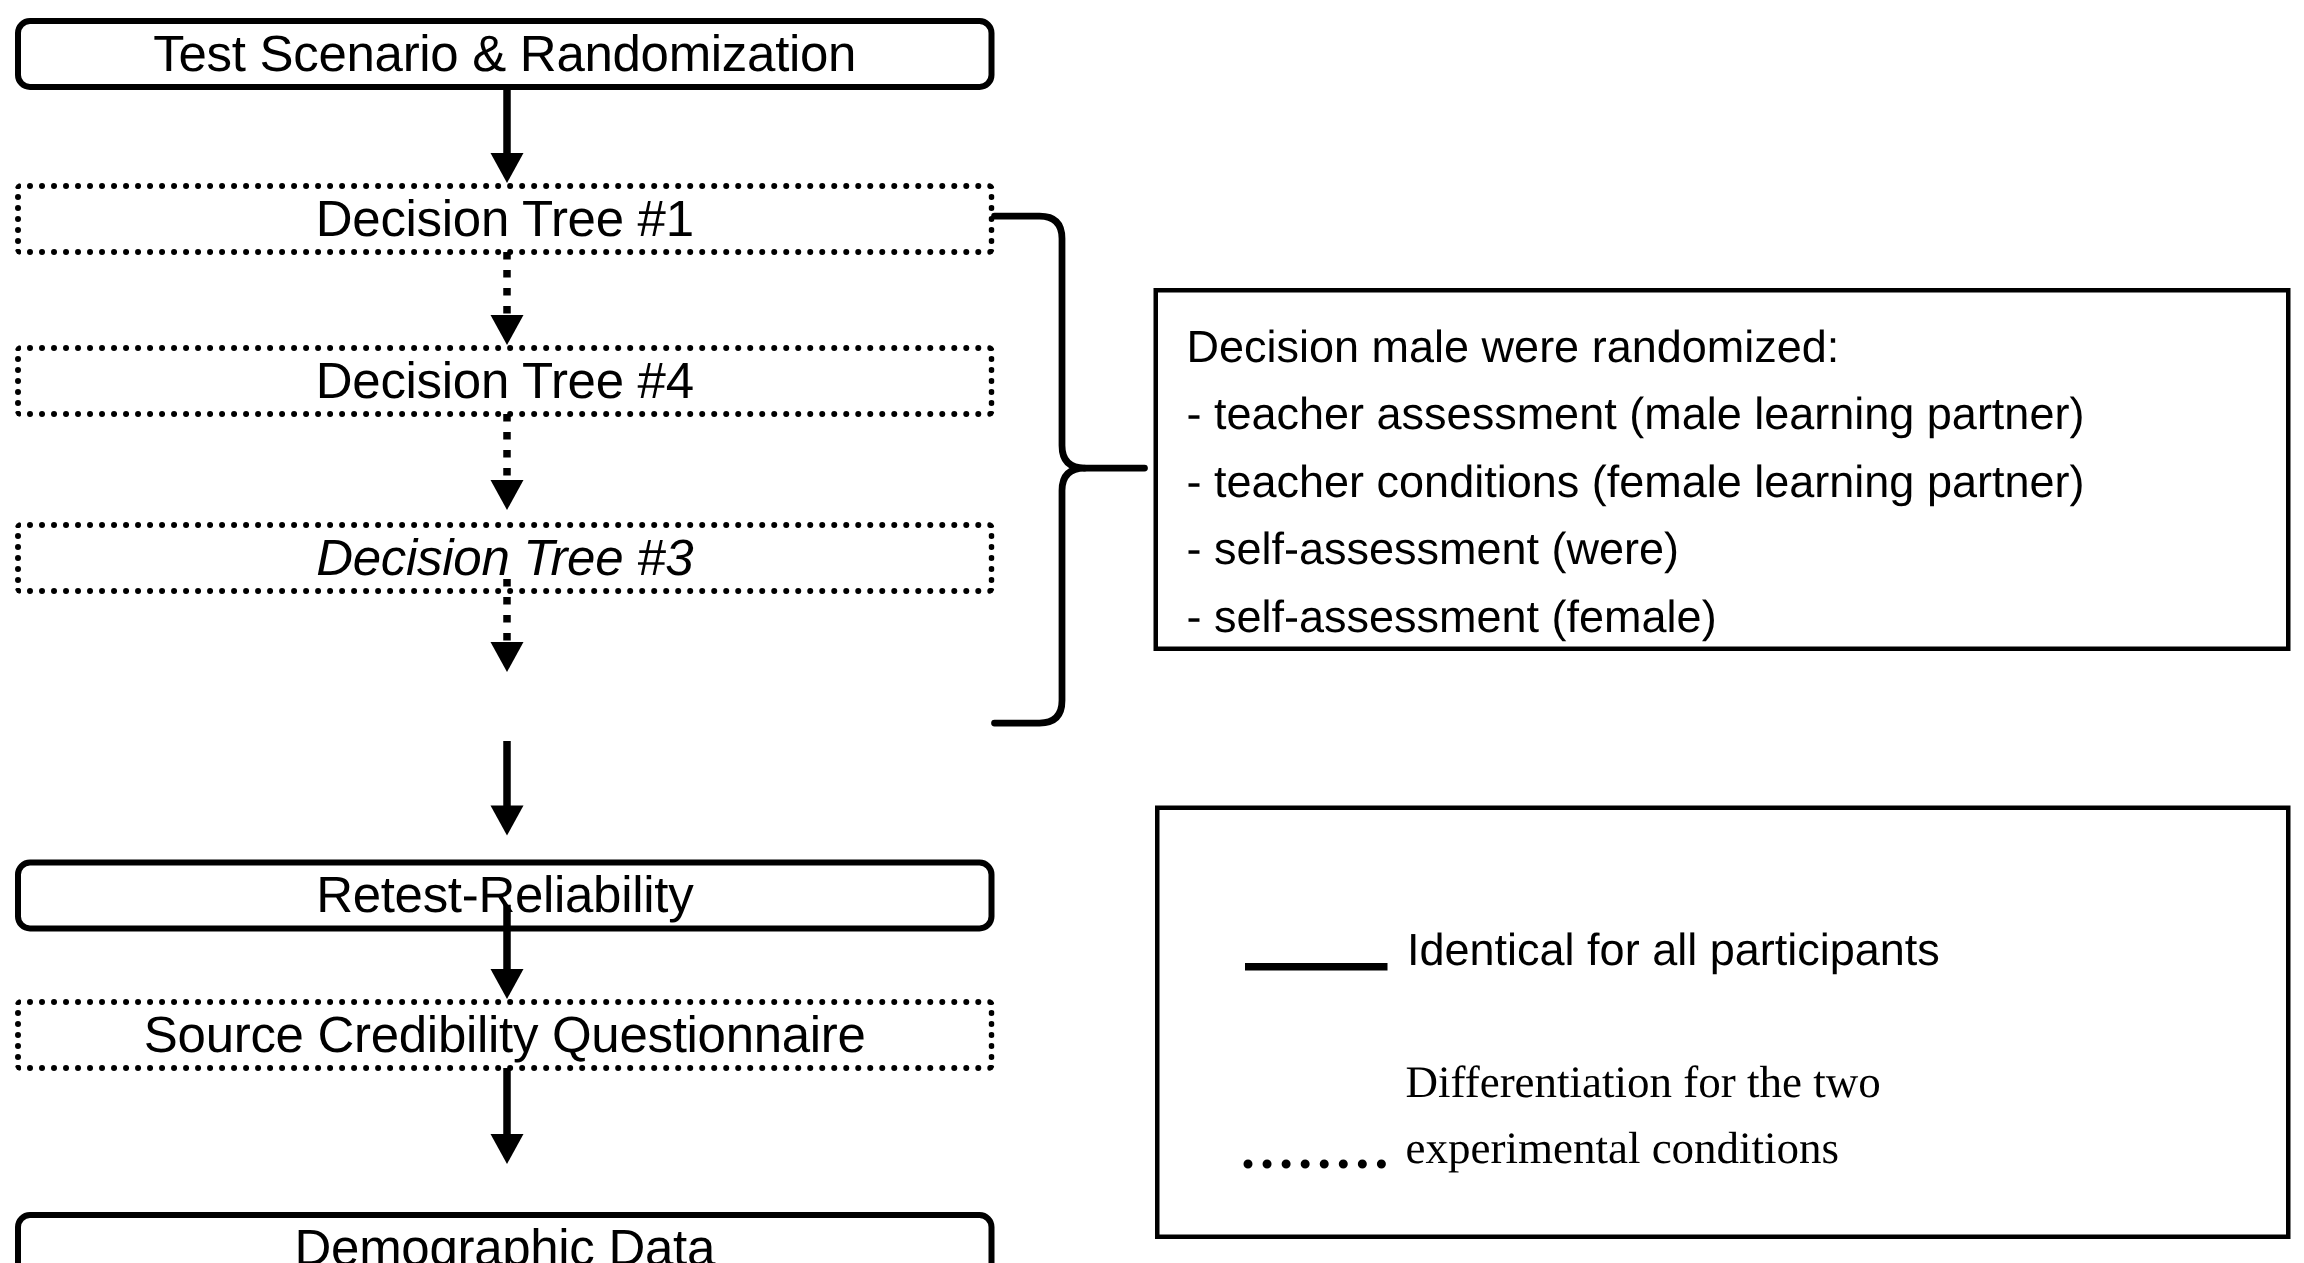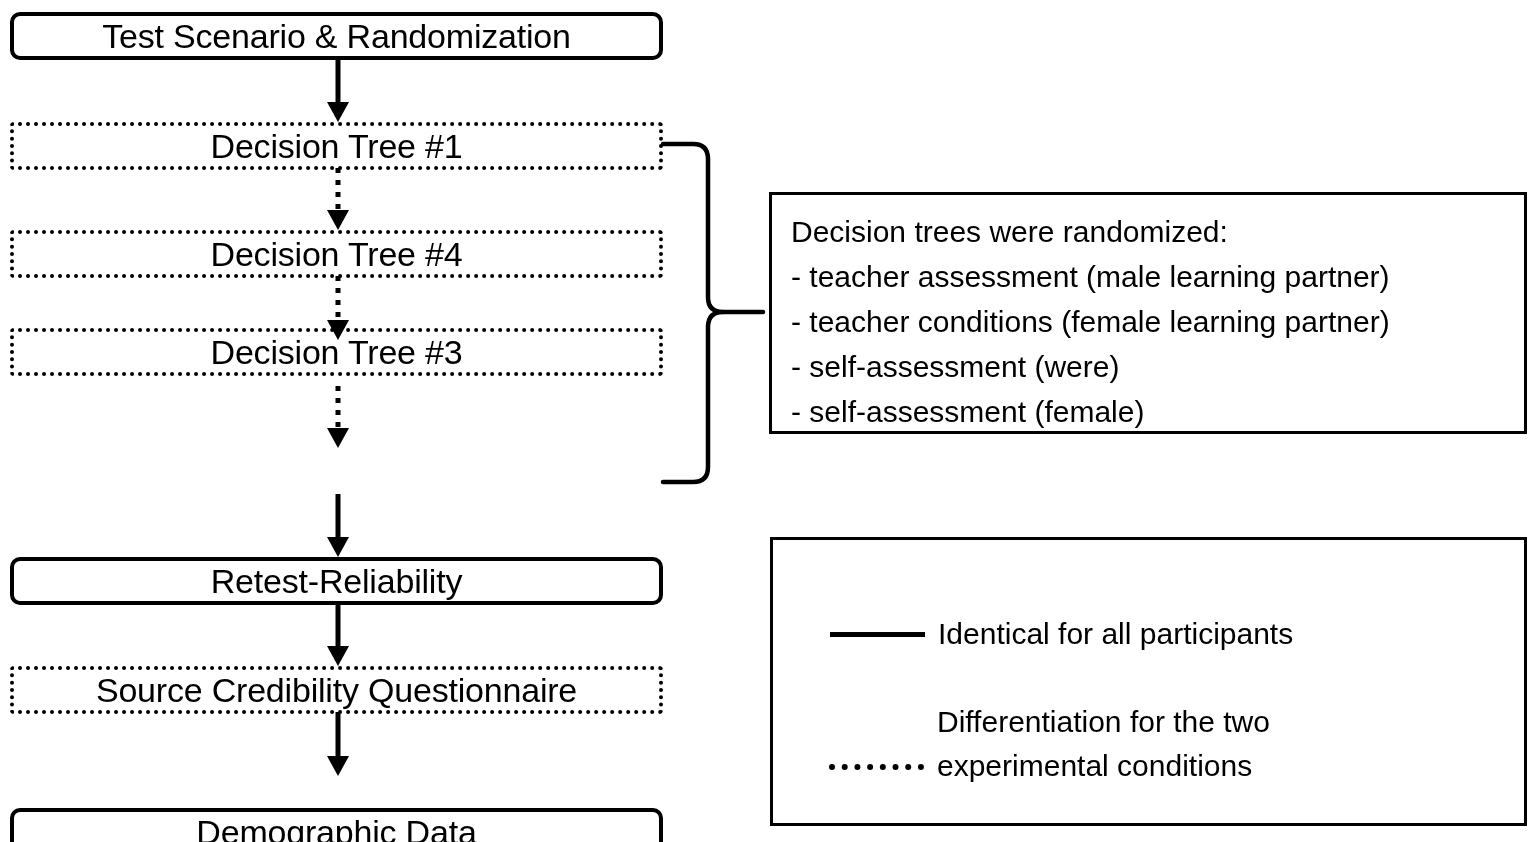--- a/index.html
+++ b/index.html
@@ -47,23 +47,23 @@
   }
   .flow-box.dotted {
     border: 4px dotted #000000;
     border-radius: 4px;
     justify-content: center;
   }
 
   .row-scenario { top: 12px; }
   .row-dt1      { top: 122px; }
   .row-dt2      { top: 230px; }
-  .row-dt3      { top: 328px; }
+  .row-dt3      { top: 348px; font-style: italic; }
   .row-dt4      { top: 448px; }
-  .row-retest   { top: 557px; }
+  .row-retest   { top: 573px; }
   .row-scq      { top: 666px; }
   .row-demo     { top: 776px; margin-top: 32px; }
 
   
   .connector {
     position: absolute;
     left: 318px;
     width: 40px;
   }
   .c1 { top: 58px;  height: 66px; }
@@ -106,24 +106,24 @@
 
   .panel-legend {
     left: 770px;
     top: 537px;
     width: 757px;
     height: 289px;
   }
   .legend-row {
     position: absolute;
     display: flex;
-    align-items: flex-start;
+    align-items: center;
   }
   .legend-row-1 { left: 57px; top: 72px; }
-  .legend-row-2 { left: 56px; top: 160px; }
+  .legend-row-2 { left: 56px; top: 160px; font-family: Liberation Serif, serif; }
 
   .legend-sample {
     width: 95px;
     flex: 0 0 95px;
   }
   .legend-sample.solid-sample {
     height: 0;
     border-top: 5px solid #000000;
     margin-top: 20px;
   }
@@ -232,21 +232,21 @@
                Q 53 174 68 174
                Q 53 174 53 189
                L 53 329
                Q 53 344 38 344
                L 8 344" fill="none" stroke="#000" stroke-width="4.5" stroke-linecap="round" stroke-linejoin="round"></path>
       <line x1="68" y1="174" x2="108" y2="174" stroke="#000" stroke-width="4.5" stroke-linecap="round"></line>
     </svg>
   </div>
 
   <div class="panel panel-randomization">
-    <div class="ann-line">Decision trees were randomized:</div>
+    <div class="ann-line">Decision male were randomized:</div>
     <div class="ann-line">- teacher assessment (male learning partner)</div>
     <div class="ann-line">- teacher conditions (female learning partner)</div>
     <div class="ann-line">- self-assessment (were)</div>
     <div class="ann-line">- self-assessment (female)</div>
   </div>
 
   <div class="panel panel-legend">
     <div class="legend-row legend-row-1">
       <span class="legend-sample solid-sample"></span>
       <span class="legend-text">Identical for all participants</span>

